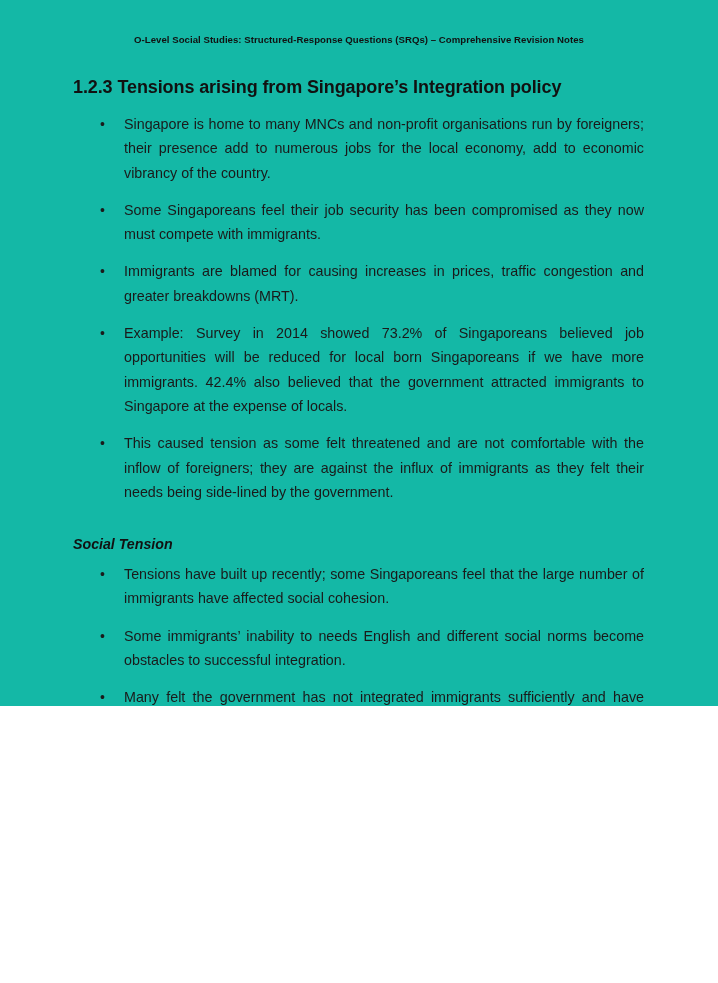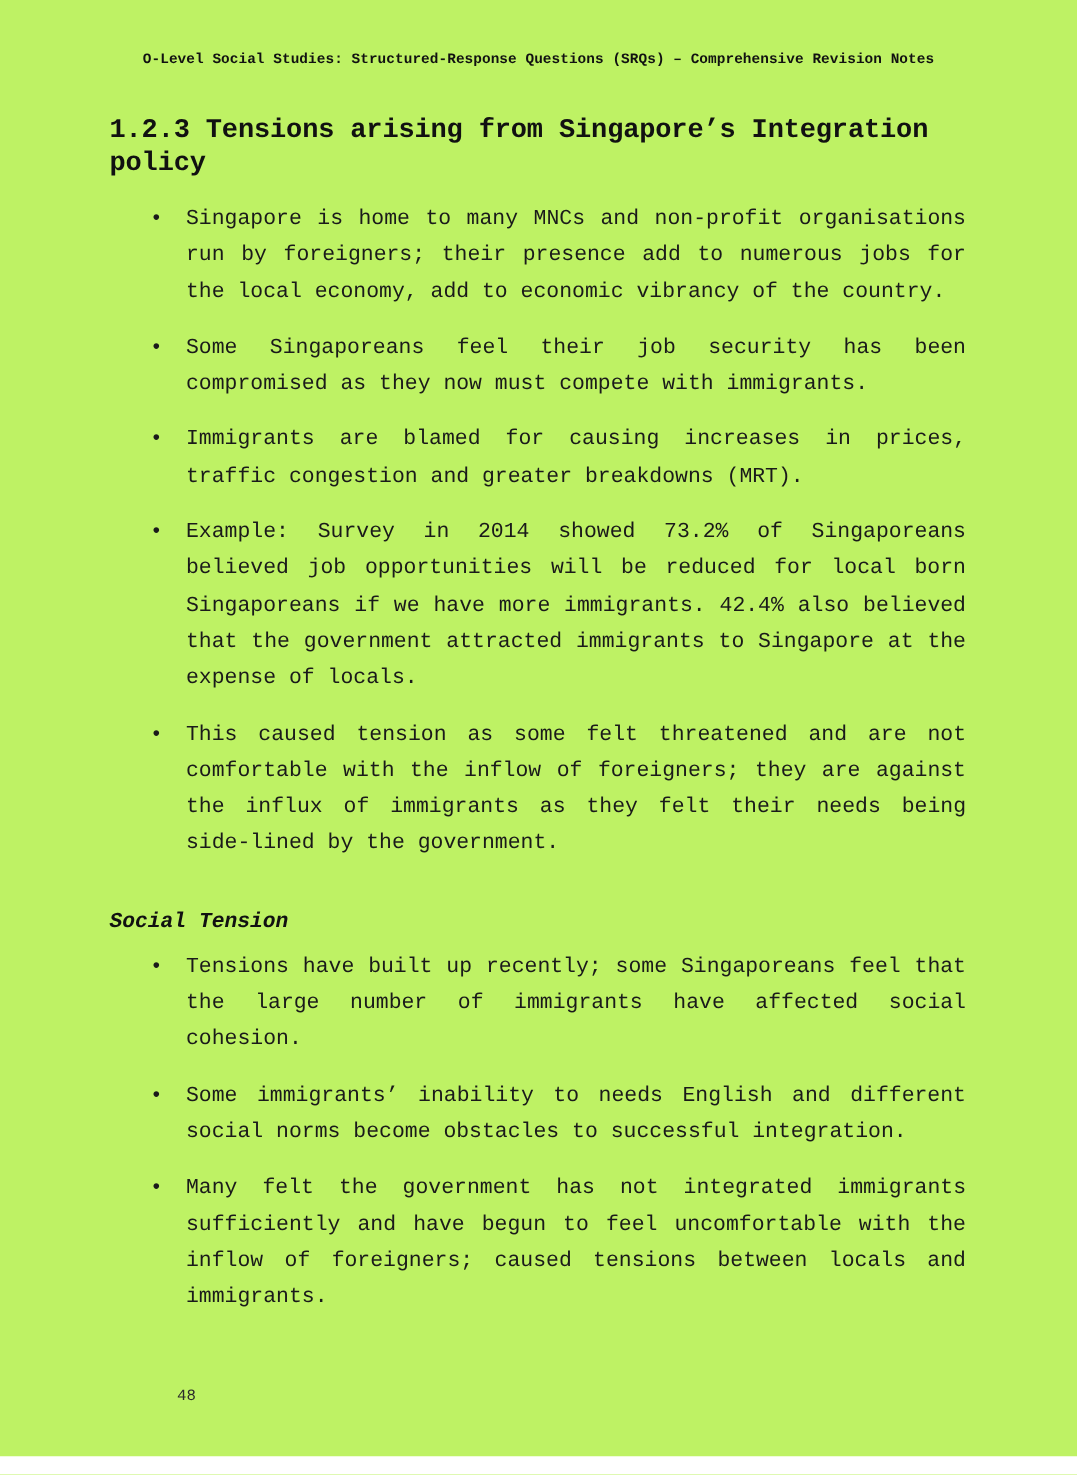--- a/index.html
+++ b/index.html
@@ -3,24 +3,24 @@
 <meta charset="utf-8">
 <style>
   html, body {
     margin: 0;
     padding: 0;
     background: #ffffff;
   }
   .page {
     position: relative;
     width: 718px;
-    height: 971px;
-    background: #bef264;
+    height: 706px;
+    background: #14b8a6;
     overflow: hidden;
-    font-family: Liberation Mono, monospace;
+    font-family: Liberation Sans, sans-serif;
     color: #1a1a1a;
     -webkit-font-smoothing: antialiased;
   }
 
   
   .running-header {
     position: absolute;
     top: 34px;
     left: 0;
     width: 718px;

